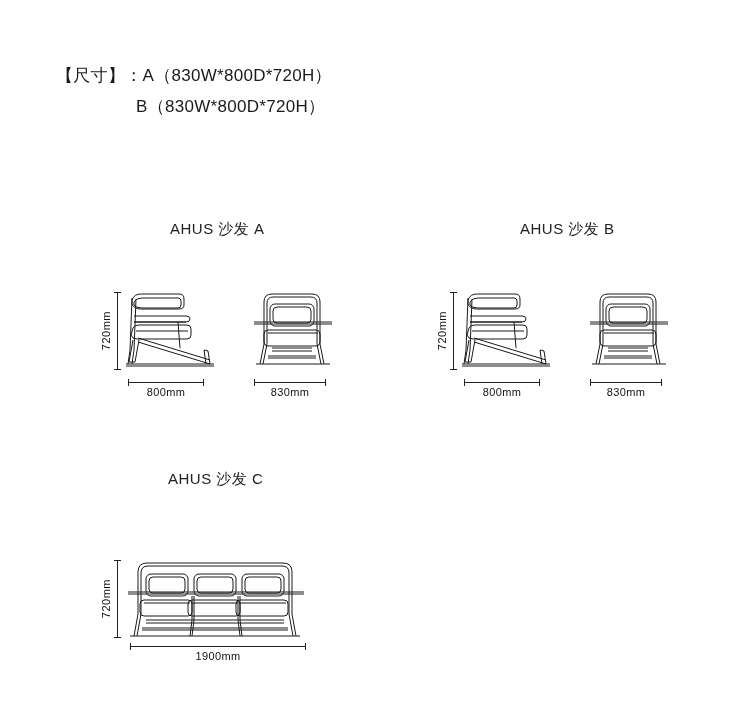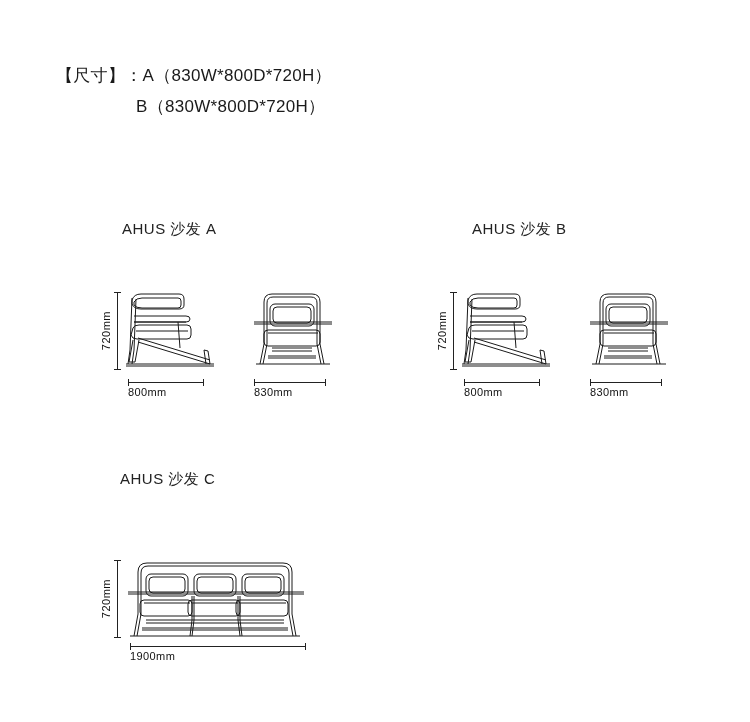--- a/index.html
+++ b/index.html
@@ -32,20 +32,21 @@
   }
 
   .unit {
     position: absolute;
   }
   .unit-title {
     font-size: 15px;
     letter-spacing: 0.5px;
     color: #222;
     white-space: nowrap;
+    margin-left: 48px;
   }
 
   
   .vdim {
     position: absolute;
     display: flex;
     align-items: center;
   }
   .vdim-label {
     font-size: 11px;
@@ -68,20 +69,21 @@
     width: 7px;
     height: 1px;
     background: #222;
   }
   .vdim-rule::before { top: 0; }
   .vdim-rule::after { bottom: 0; }
 
   
   .hdim {
     position: absolute;
+    text-align: center;
   }
   .hdim-rule {
     height: 1px;
     background: #222;
     position: relative;
   }
   .hdim-rule::before,
   .hdim-rule::after {
     content: "";
     position: absolute;

